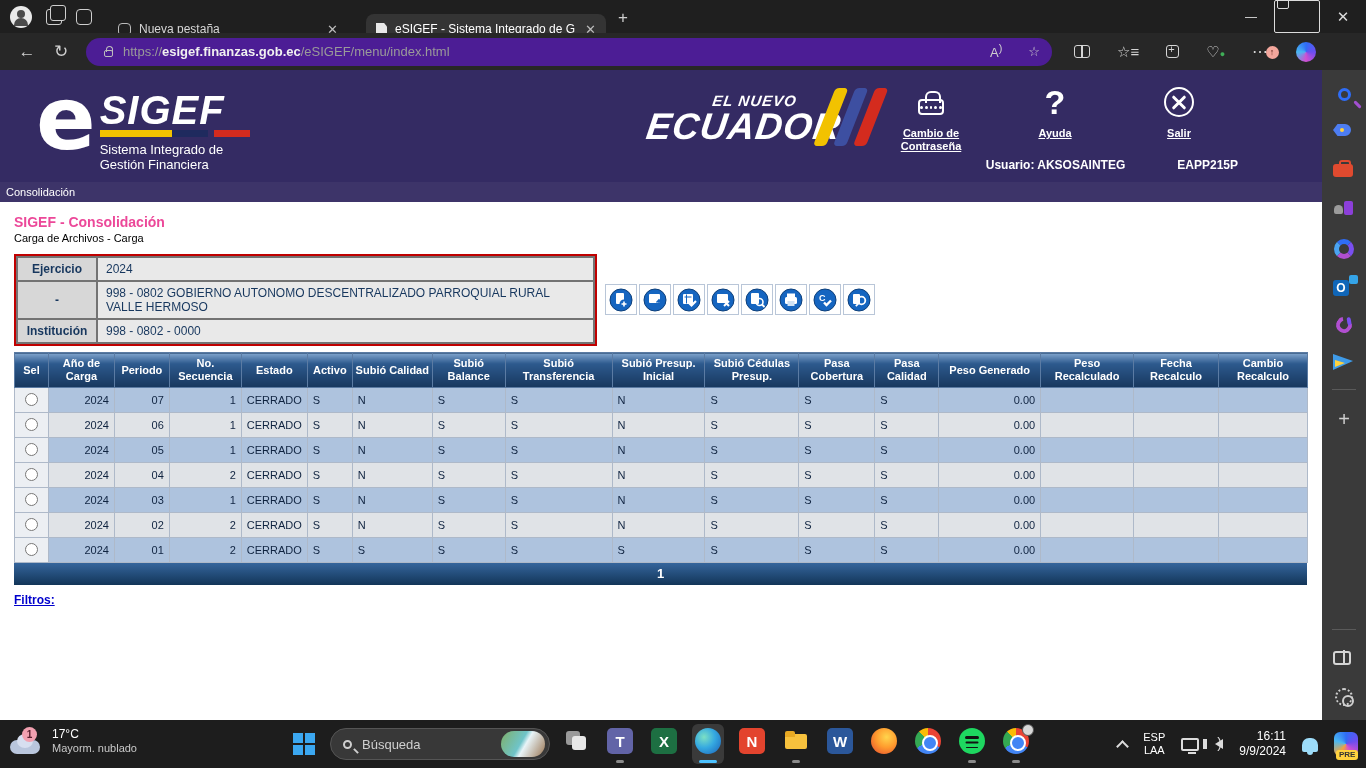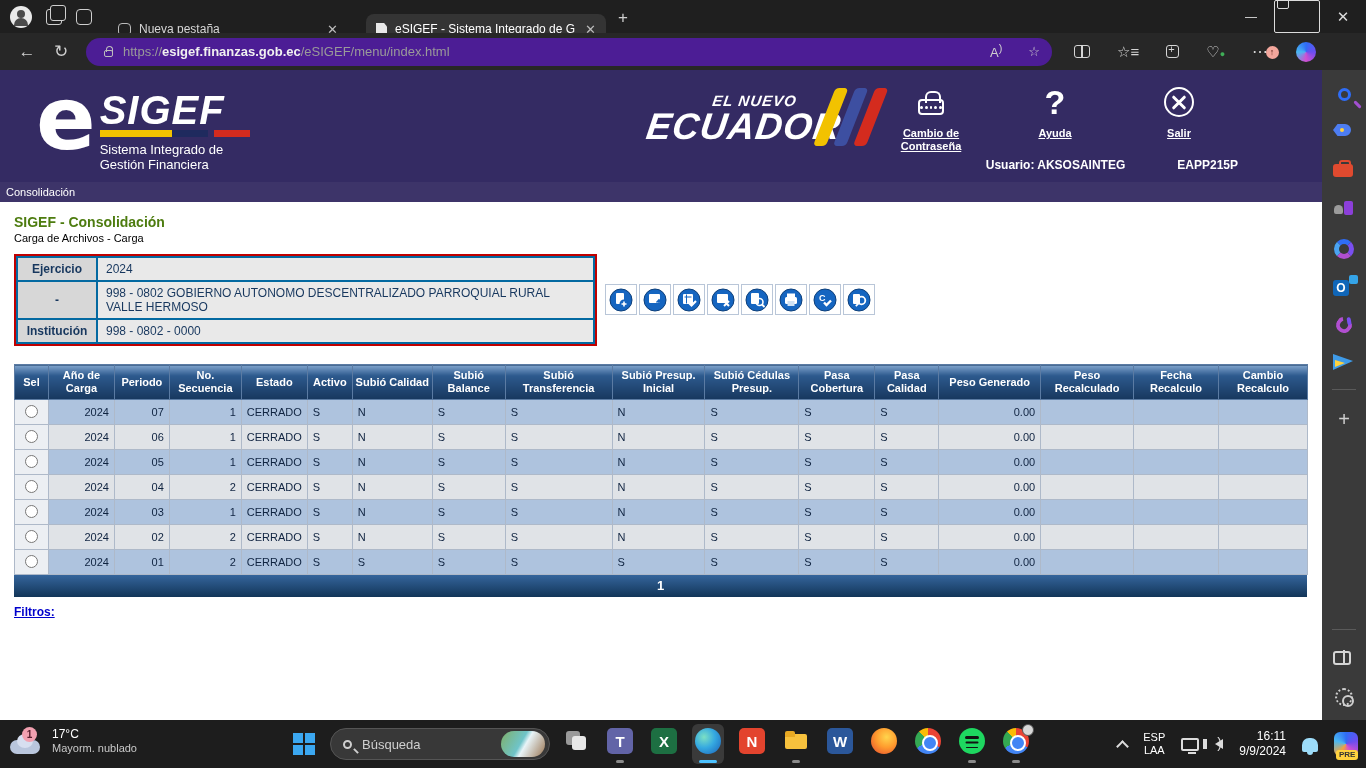--- a/index.html
+++ b/index.html
@@ -97,35 +97,35 @@
   .h-x { width:30px; height:30px; border:2px solid #fff; border-radius:50%; position:relative; }
   .h-x::before,.h-x::after { content:""; position:absolute; left:4px; top:12px; width:18px; height:3px; background:#fff; border-radius:2px; }
   .h-x::before { transform:rotate(45deg); } .h-x::after { transform:rotate(-45deg); }
   .h-label { font-size:11px; font-weight:bold; text-decoration:underline; line-height:13px; margin-top:3px; }
   .user-line { position:absolute; right:84px; top:88px; color:#fff; font-size:12px; font-weight:bold; display:flex; gap:52px; }
 
   .marquee { width:100%; height:21px; background:#fff; border:2px solid #117a7a; color:#2e2e73; font-size:13px; line-height:17px; overflow:hidden; white-space:nowrap; }
   .menubar { width:100%; height:20px; background:#3d3469; color:#fff; font-size:11px; line-height:20px; padding-left:6px; }
 
   .page-body { padding:12px 14px 0 14px; }
-  .pg-title { font-size:14px; font-weight:bold; color:#4d7c0f; }
+  .pg-title { font-size:14px; font-weight:bold; color:#ec4899; }
   .pg-sub { font-size:11px; color:#000; margin-top:2px; }
 
   .form-row { display:flex; align-items:flex-start; margin-top:10px; }
   .info-box { width:583px; border:2px solid #c00000; background:#e9e9e9; }
   .info-box table { width:100%; border-collapse:collapse; font-size:12px; }
-  .info-box td { border:2px solid #0369a1; padding:4px 8px; color:#17375e; }
+  .info-box td { border:2px solid #737373; padding:4px 8px; color:#17375e; }
   .info-box td.lbl { width:80px; background:#d7d7d7; font-weight:bold; text-align:center; }
   .info-box td.val { background:#e9e9e9; }
   .action-bar { display:flex; gap:2px; margin:30px 0 0 8px; }
   .a-btn { width:32px; height:31px; background:#fff; border:1px solid #b9c6d8; display:flex; align-items:center; justify-content:center; }
   .a-btn svg { display:block; }
 
   
-  .grid { border-collapse:collapse; margin-top:18px; table-layout:fixed; }
+  .grid { border-collapse:collapse; margin-top:6px; table-layout:fixed; }
   .grid th { background:linear-gradient(180deg,#7fa3cc 0%,#2d5a8e 30%,#17375e 100%); color:#fff; font-size:11px; font-weight:bold; padding:4px 2px; border:1px solid #5b7ba3; line-height:13px; }
   .grid td { font-size:11px; color:#0f2340; padding:4px 5px; border:1px solid #aeb9c9; height:25px; }
   .grid tr:nth-child(odd) td { background:#aec3de; }
   .grid tr:nth-child(even) td { background:#e0e3e7; }
   .grid td.num { text-align:right; }
   .grid td.c-sel { text-align:center; background:#eceff3 !important; }
   .pager { width:1293px; height:22px; background:linear-gradient(180deg,#35659c 0%,#123558 100%); color:#fff; font-weight:bold; font-size:13px; text-align:center; line-height:22px; }
   .filters { display:inline-block; margin-top:8px; color:#0000cc; font-size:12px; font-weight:bold; text-decoration:underline; }
 
   

